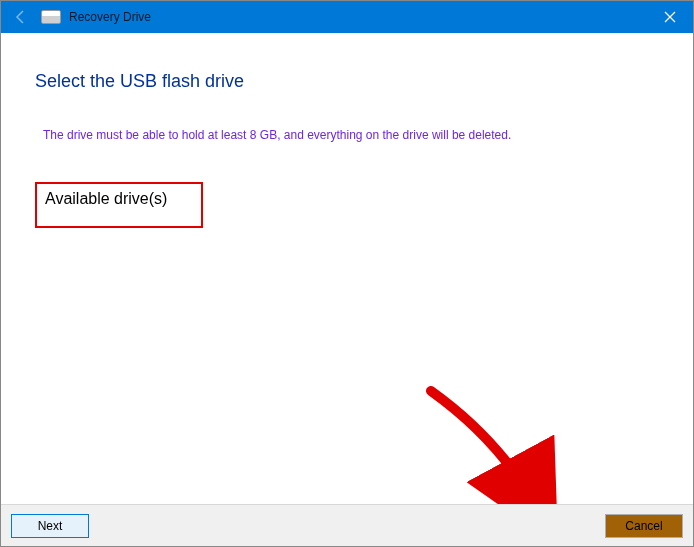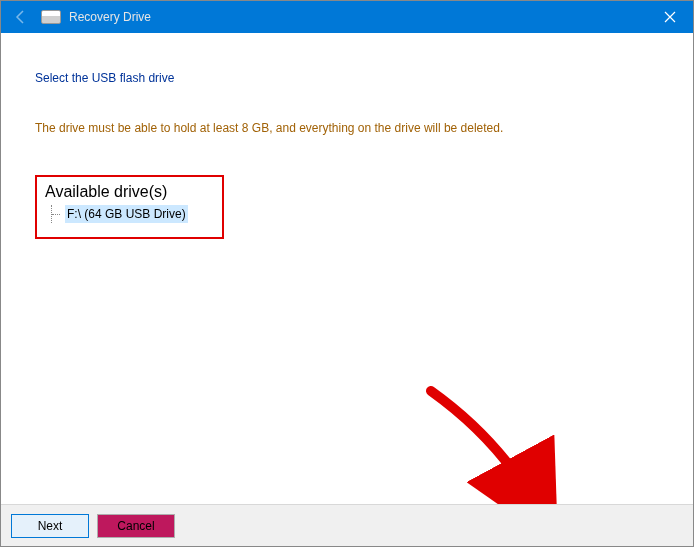--- a/index.html
+++ b/index.html
@@ -14,21 +14,21 @@
     position: relative;
     overflow: hidden;
   }
 
   .titlebar {
     height: 32px;
     background: #0078d7;
     display: flex;
     align-items: center;
     padding: 0 8px;
-    color: #e5e5e5;
+    color: #0f172a;
     position: relative;
   }
   .back-arrow {
     width: 24px; height: 24px;
     display: flex; align-items: center; justify-content: center;
     margin-right: 8px;
     opacity: 0.8;
   }
   .back-arrow svg { width: 16px; height: 16px; }
   .title-icon {
@@ -47,28 +47,28 @@
   }
   .close-btn svg { width: 12px; height: 12px; }
 
   .content {
     position: absolute;
     top: 32px; left: 0; right: 0; bottom: 42px;
     padding: 24px 34px 10px 34px;
   }
   .heading {
     color: #003399;
-    font-size: 12px;
+    font-size: 18px;
     font-weight: 400;
     margin: 14px 0 36px 0;
   }
   .instruction {
     font-size: 12px;
-    color: #a16207;
-    margin: 0 0 40px 0;
+    color: #6d28d9;
+    margin: 0 0 40px 8px;
   }
 
   .annot-box {
     border: 2px solid #e00000;
     padding: 6px 34px 14px 8px;
     display: inline-block;
     position: relative;
   }
   .section-label {
     font-size: 16px;
@@ -101,31 +101,31 @@
   .tree-row .txt { padding: 0 2px; }
   .tree-row.selected .txt { background: #cce8ff; }
 
   .footer {
     position: absolute;
     left: 0; right: 0; bottom: 0;
     height: 42px;
     background: #f0f0f0;
     border-top: 1px solid #d8d8d8;
     display: flex;
-    justify-content: flex-start;
+    justify-content: space-between;
     align-items: center;
     padding: 0 10px;
     gap: 8px;
   }
   .btn {
     min-width: 78px;
     height: 24px;
     font-size: 12px;
     font-family: inherit;
-    background: #be185d;
+    background: #a16207;
     border: 1px solid #adadad;
     display: inline-flex;
     align-items: center;
     justify-content: center;
     padding: 0 10px;
   }
   .btn.focus {
     border: 1px solid #0078d7;
     outline: 1px solid #0078d7;
     outline-offset: -1px;
@@ -158,23 +158,20 @@
   </div>
 </div>
 
 <div class="content">
   <div class="heading">Select the USB flash drive</div>
   <p class="instruction">The drive must be able to hold at least 8 GB, and everything on the drive will be deleted.</p>
 
   <div class="annot-box">
     <p class="section-label">Available drive(s)</p>
     <div class="tree">
-      <div class="tree-row selected">
-        <span class="txt">F:\ (64 GB USB Drive)</span>
-      </div>
     </div>
   </div>
 </div>
 
 <svg class="arrow" viewBox="0 0 140 150">
   <defs>
     <marker id="ah" markerWidth="10" markerHeight="10" refX="6" refY="5" orient="auto">
       <path d="M0,0 L10,5 L0,10 Z" fill="#e00000"></path>
     </marker>
   </defs>

